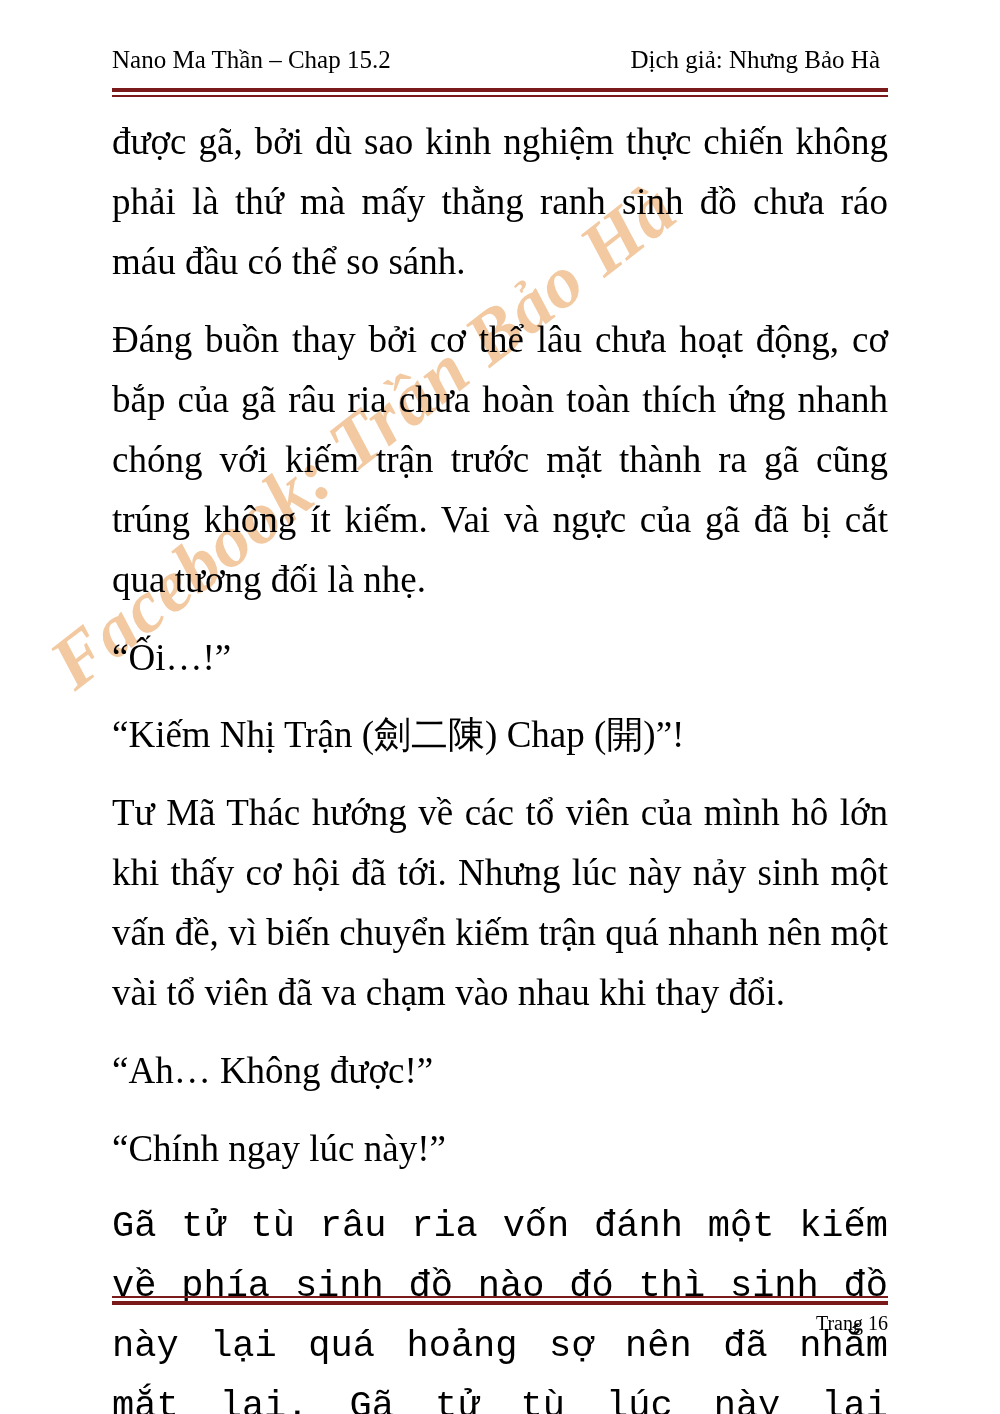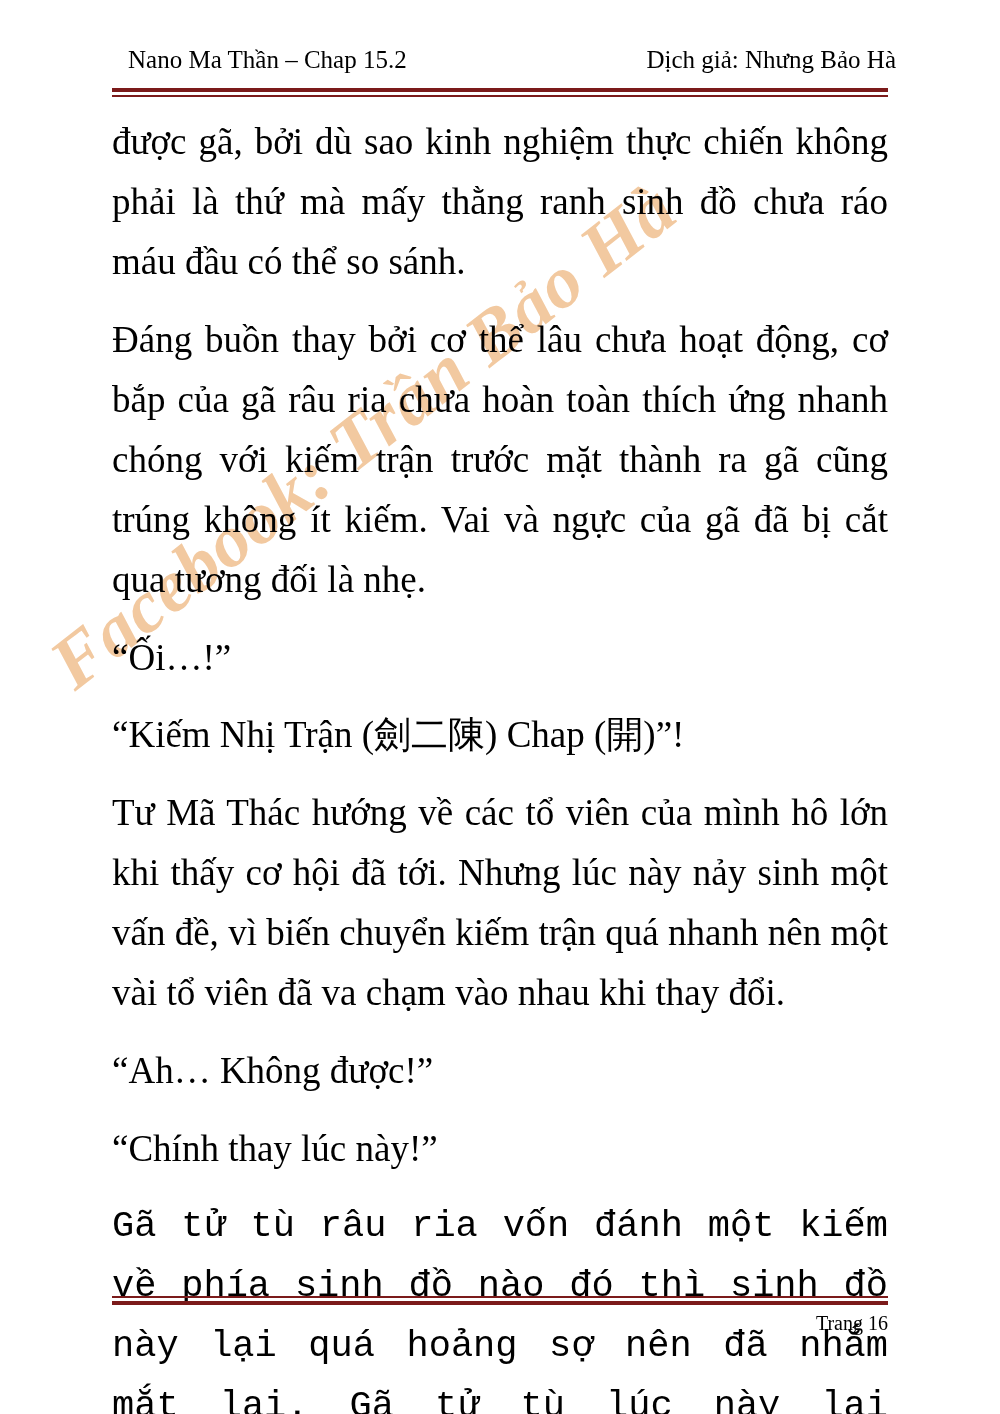--- a/index.html
+++ b/index.html
@@ -47,21 +47,20 @@
   .header {
     position: absolute;
     left: 112px;
     top: 46px;
     width: 776px;
     display: flex;
     justify-content: space-between;
     align-items: baseline;
     font-size: 25px;
     z-index: 2;
-    margin-left: 16px;
   }
   .header .h-left { white-space: nowrap; }
   .header .h-right { white-space: nowrap; padding-right: 8px;}
 
   .rule-top {
     position: absolute;
     left: 112px;
     top: 88px;
     width: 776px;
     z-index: 2;
@@ -140,21 +139,21 @@
     <div class="thin"></div>
   </div>
 
   <div class="content">
     <p class="para">được gã, bởi dù sao kinh nghiệm thực chiến không phải là thứ mà mấy thằng ranh sinh đồ chưa ráo máu đầu có thể so sánh.</p>
     <p class="para">Đáng buồn thay bởi cơ thể lâu chưa hoạt động, cơ bắp của gã râu ria chưa hoàn toàn thích ứng nhanh chóng với kiếm trận trước mặt thành ra gã cũng trúng không ít kiếm. Vai và ngực của gã đã bị cắt qua tương đối là nhẹ.</p>
     <p class="para">“Ối…!”</p>
     <p class="para">“Kiếm Nhị Trận (劍二陳) Chap (開)”!</p>
     <p class="para">Tư Mã Thác hướng về các tổ viên của mình hô lớn khi thấy cơ hội đã tới. Nhưng lúc này nảy sinh một vấn đề, vì biến chuyển kiếm trận quá nhanh nên một vài tổ viên đã va chạm vào nhau khi thay đổi.</p>
     <p class="para">“Ah… Không được!”</p>
-    <p class="para">“Chính thay lúc này!”</p>
+    <p class="para">“Chính ngay lúc này!”</p>
     <p class="para last">Gã tử tù râu ria vốn đánh một kiếm về phía sinh đồ nào đó thì sinh đồ này lại quá hoảng sợ nên đã nhắm mắt lại. Gã tử tù lúc này lại không xuống tay hạ sát nổi vì gã còn nghĩ đó chỉ là một đứa trẻ nên không đành lòng. Sai lầm trí mạng này của gã đã phải trả giá bằng chính mạng sống của mình.</p>
   </div>
 
   <div class="rule-bottom">
     <div class="thin"></div>
     <div class="gap"></div>
     <div class="thick"></div>
   </div>
 
   <div class="footer">

